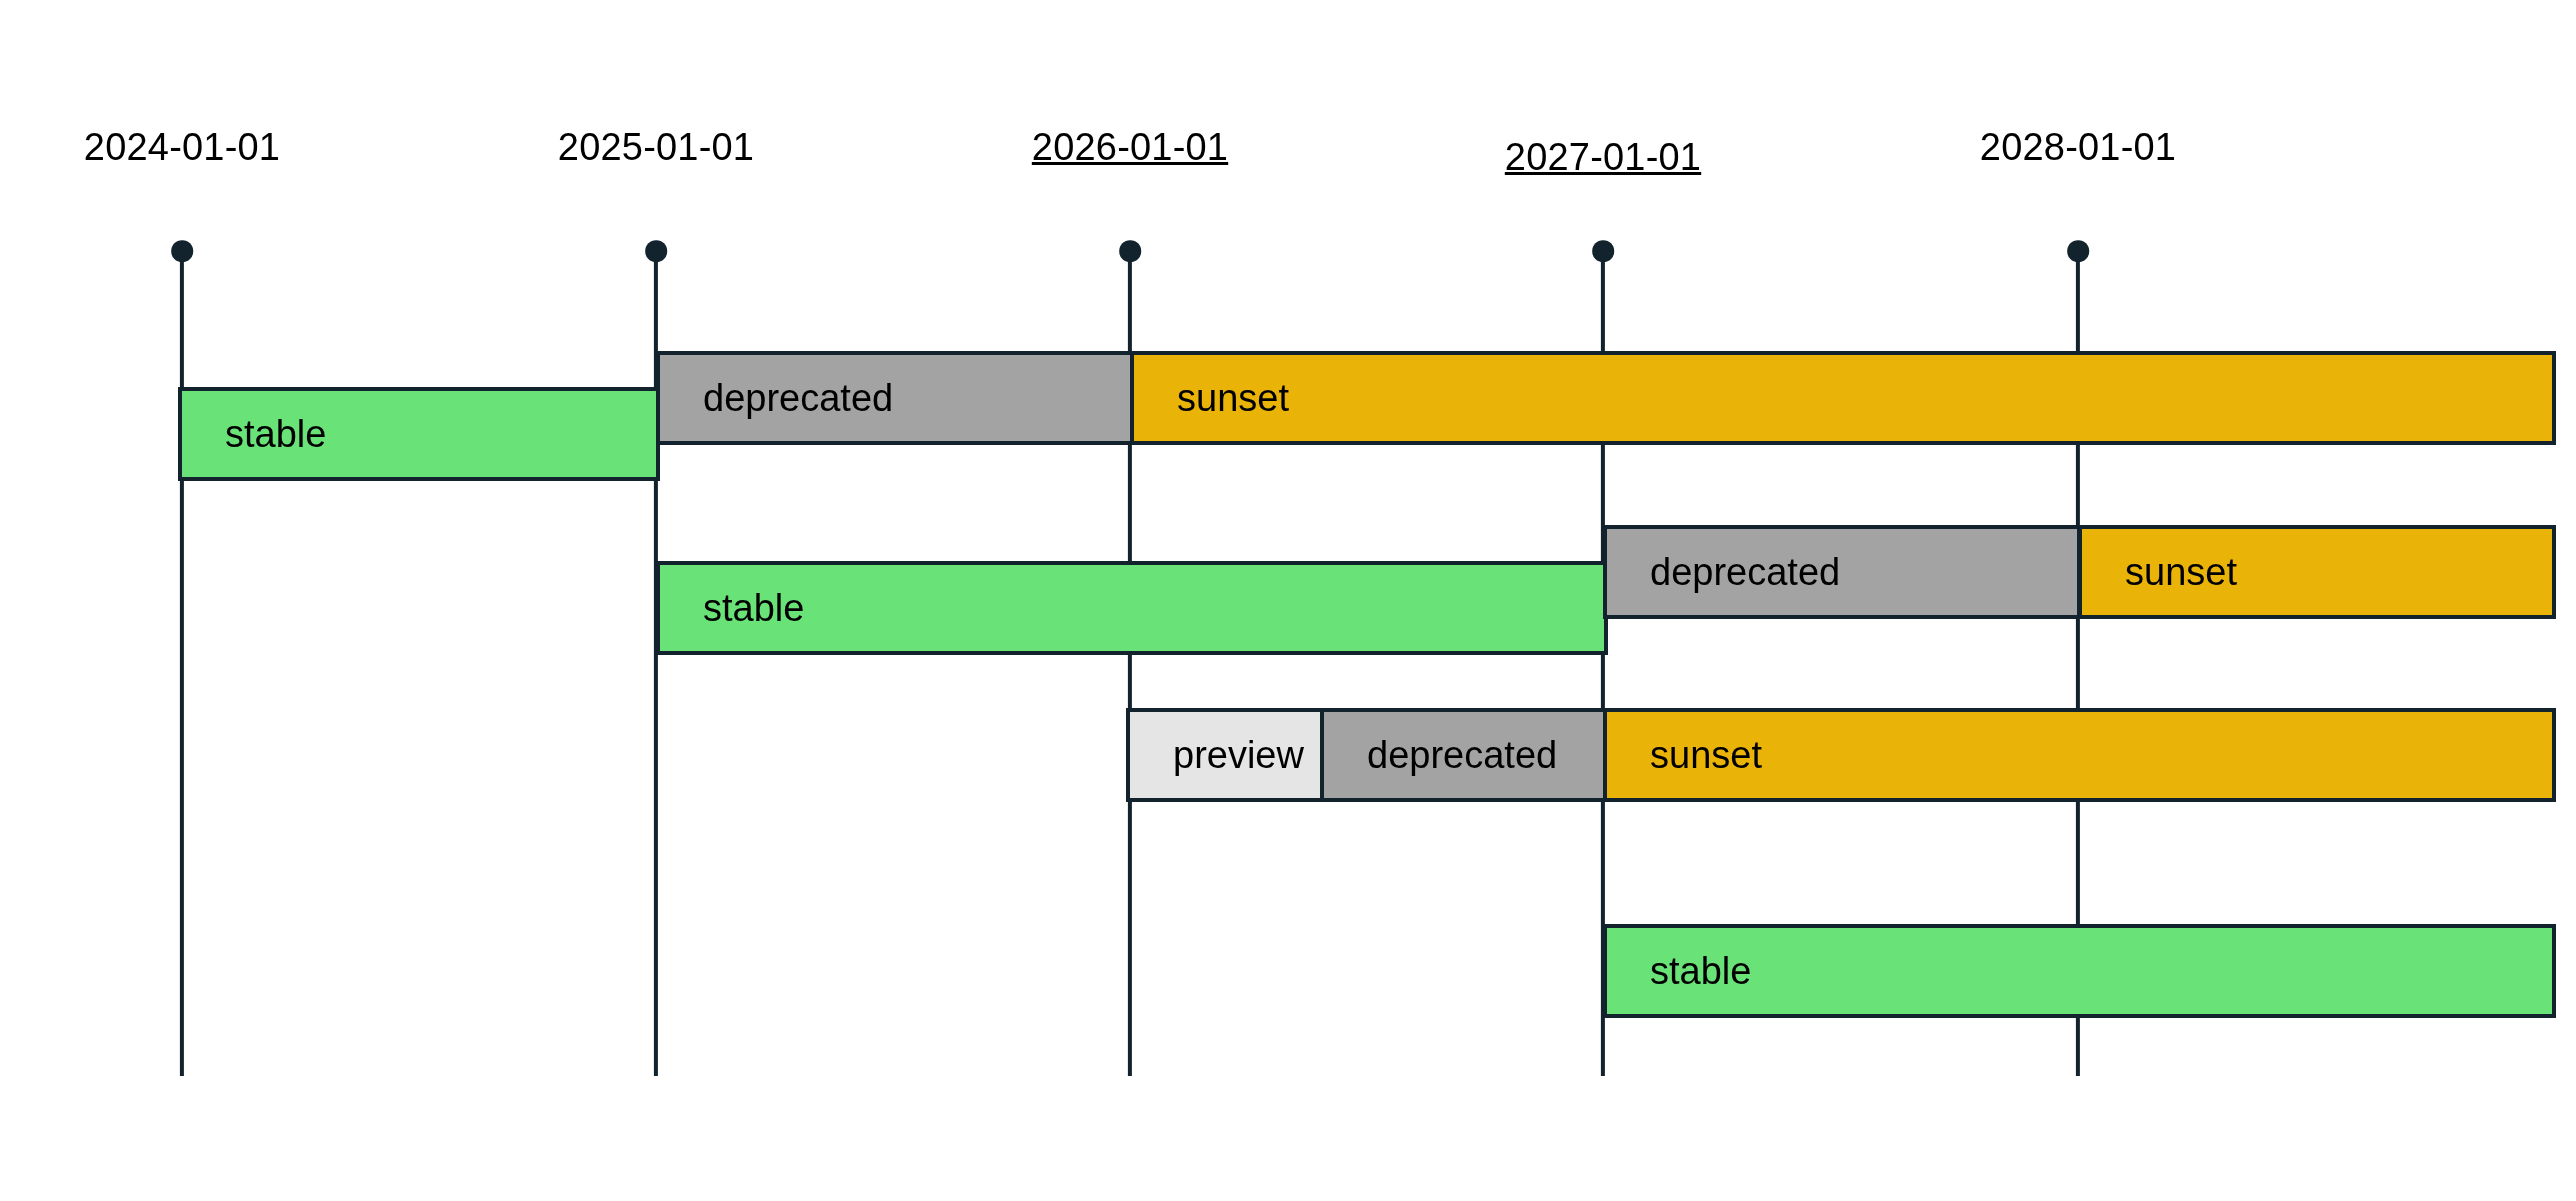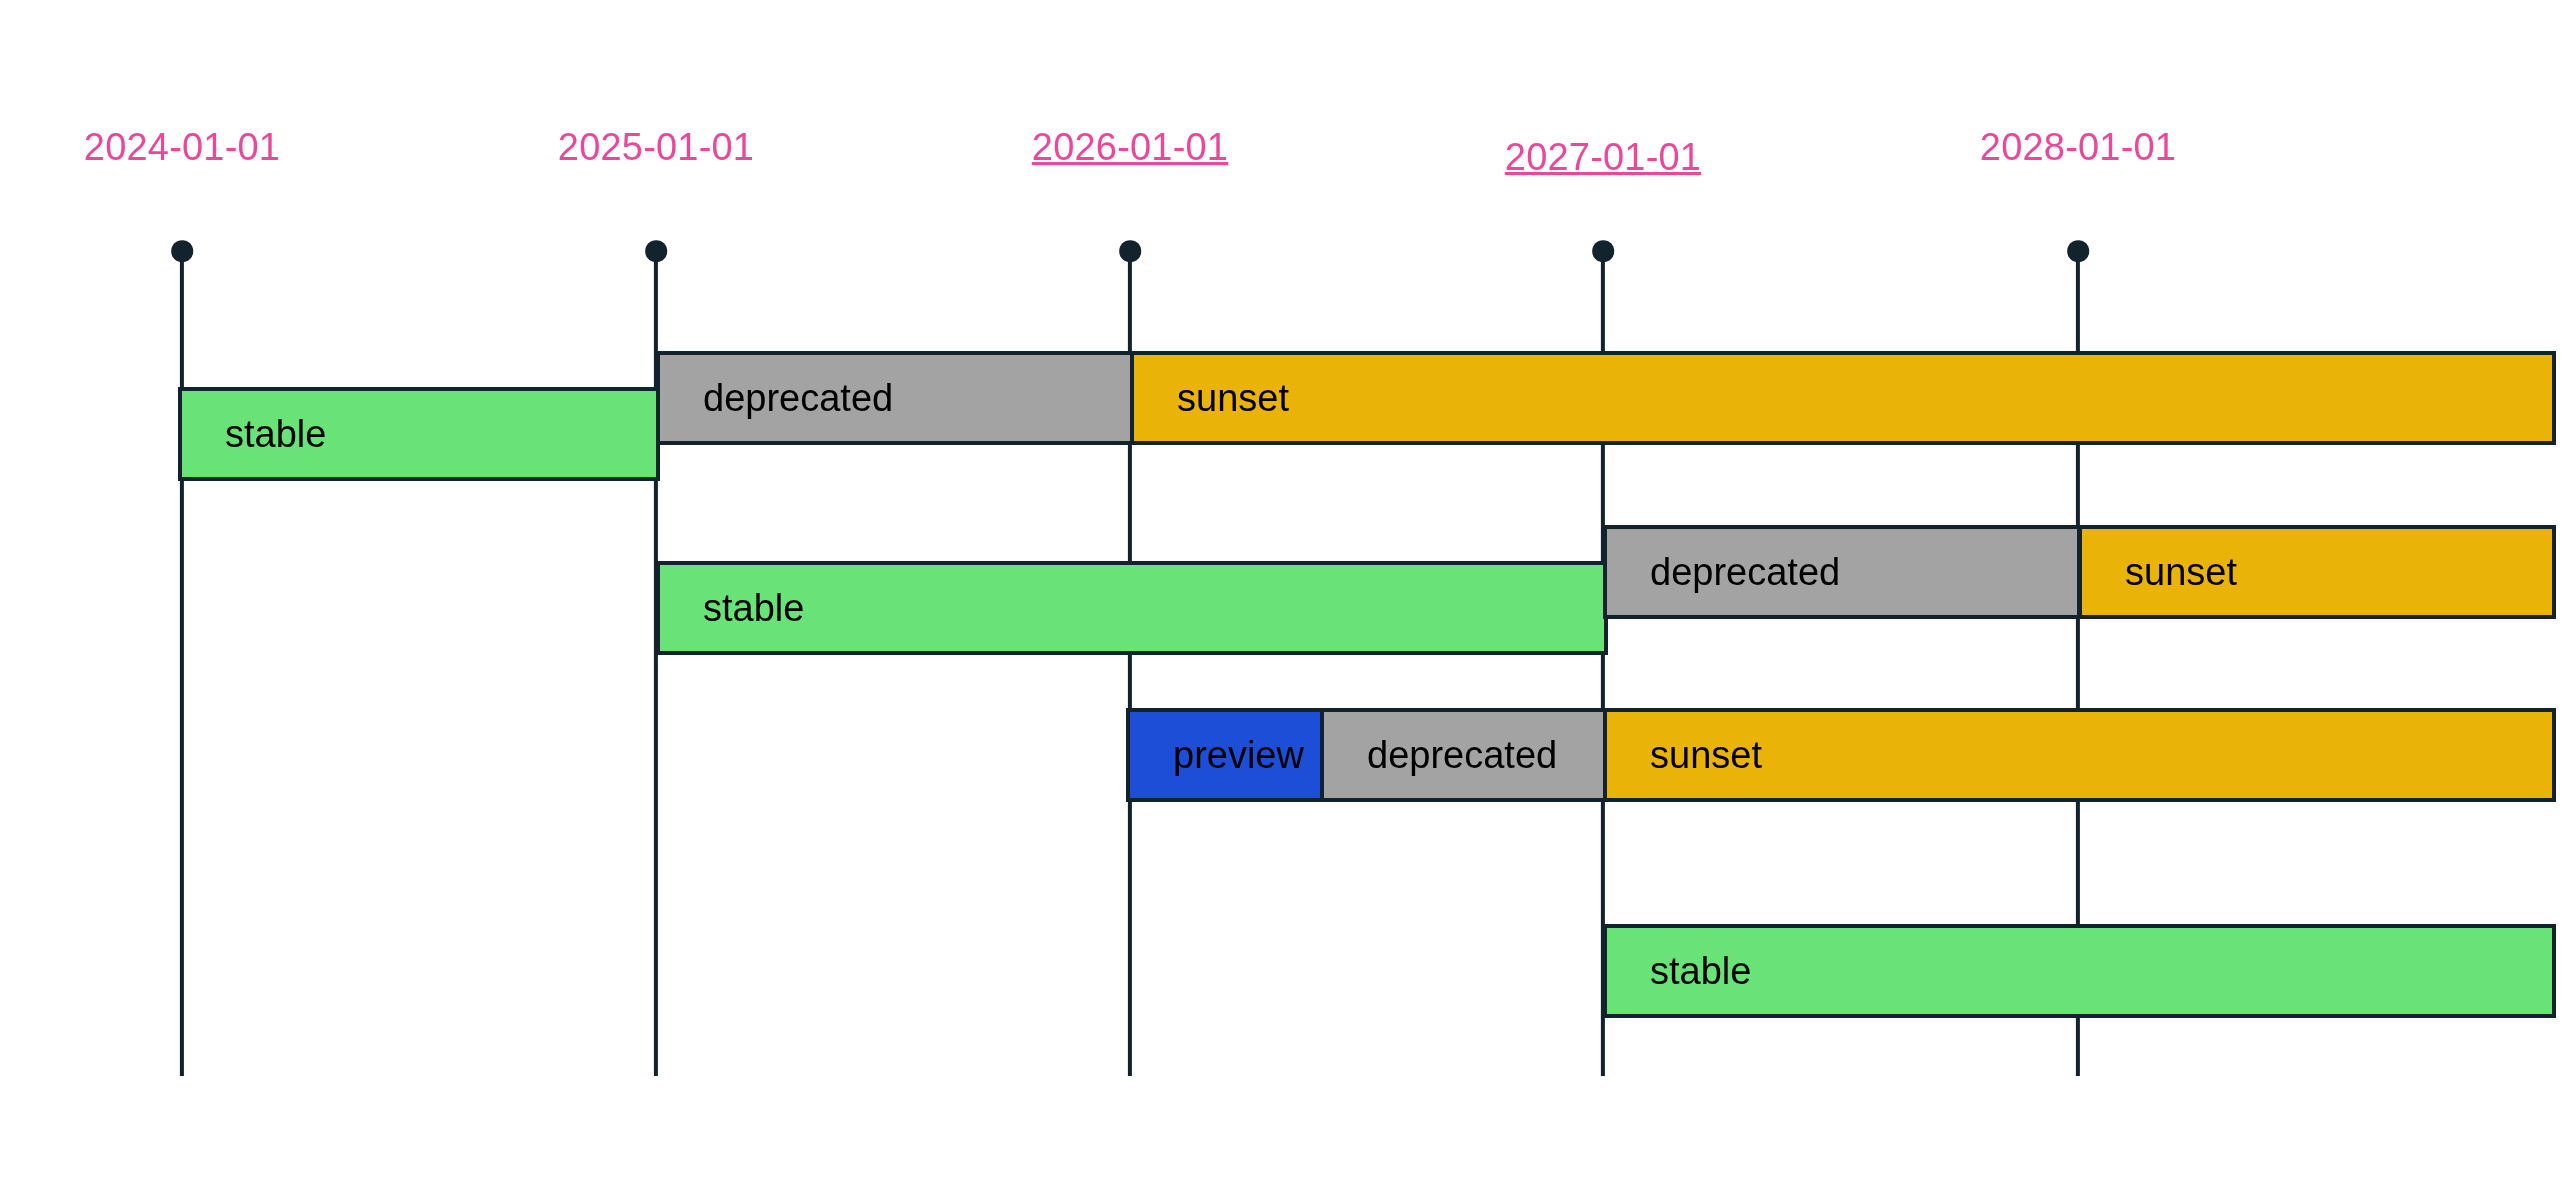--- a/index.html
+++ b/index.html
@@ -28,21 +28,21 @@
   .grid-dot {
     position: absolute;
     width: 21.5px;
     height: 21.5px;
     border-radius: 50%;
     background: #12232e;
     transform: translate(-10.8px, -10.8px);
   }
   .tick-label {
     position: absolute;
-    color: #ec4899;
+    color: #000000;
     font-size: 38px;
     line-height: 1;
     white-space: nowrap;
     transform: translate(-50%, -100%);
     letter-spacing: 0.2px;
   }
 
   
   .bar-row {
     position: absolute;
@@ -62,21 +62,21 @@
     display: block;
     padding-left: 43px;
     font-size: 38px;
     line-height: 1;
     color: #000000;
     white-space: nowrap;
   }
   .seg.state-stable     { background: #69e277; margin-top: 36px; }
   .seg.state-deprecated { background: #a3a3a3; }
   .seg.state-sunset     { background: #eab308; }
-  .seg.state-preview    { background: #1d4ed8; }
+  .seg.state-preview    { background: #e5e5e5; }
 </style>
 </head>
 <body>
 
 <div id="canvas">
 
   <div id="axis-layer">
       <div class="tick-label" style="left: 182px; top: 166px;">2024-01-01</div>
       <div class="gridline" style="left: 182px; top: 251px; height: 825px;"></div>
       <div class="grid-dot" style="left: 182px; top: 251px;"></div>

